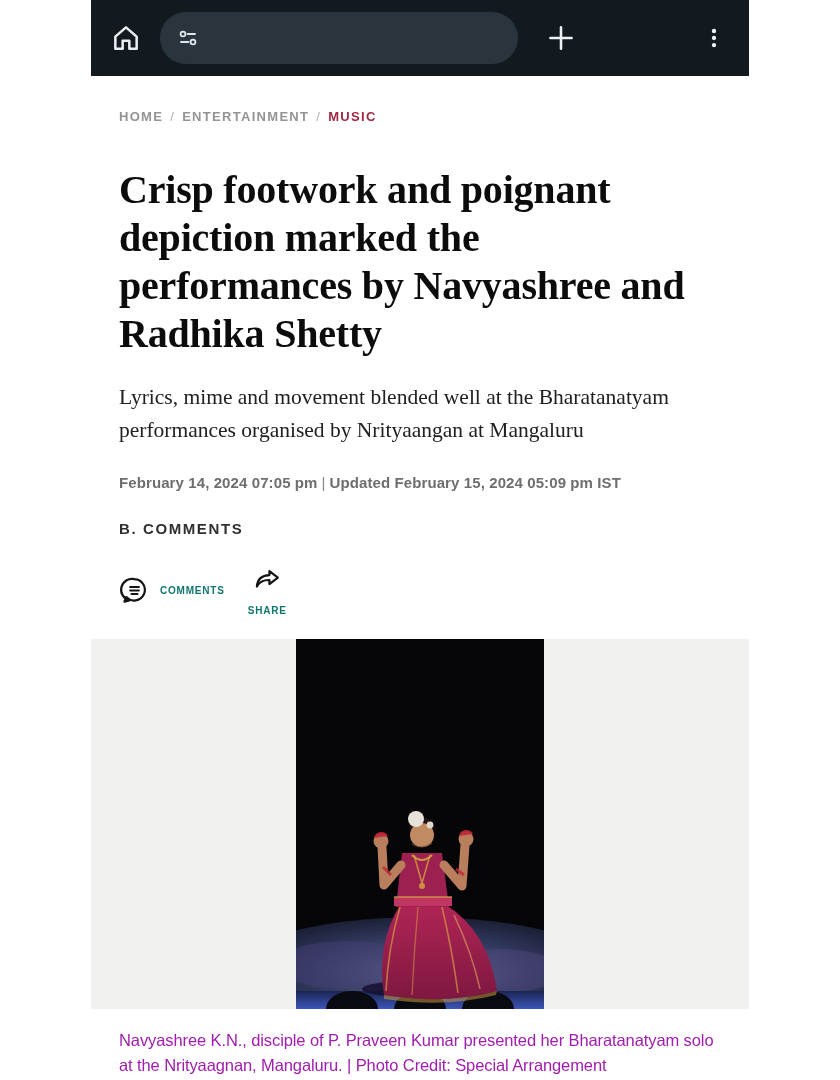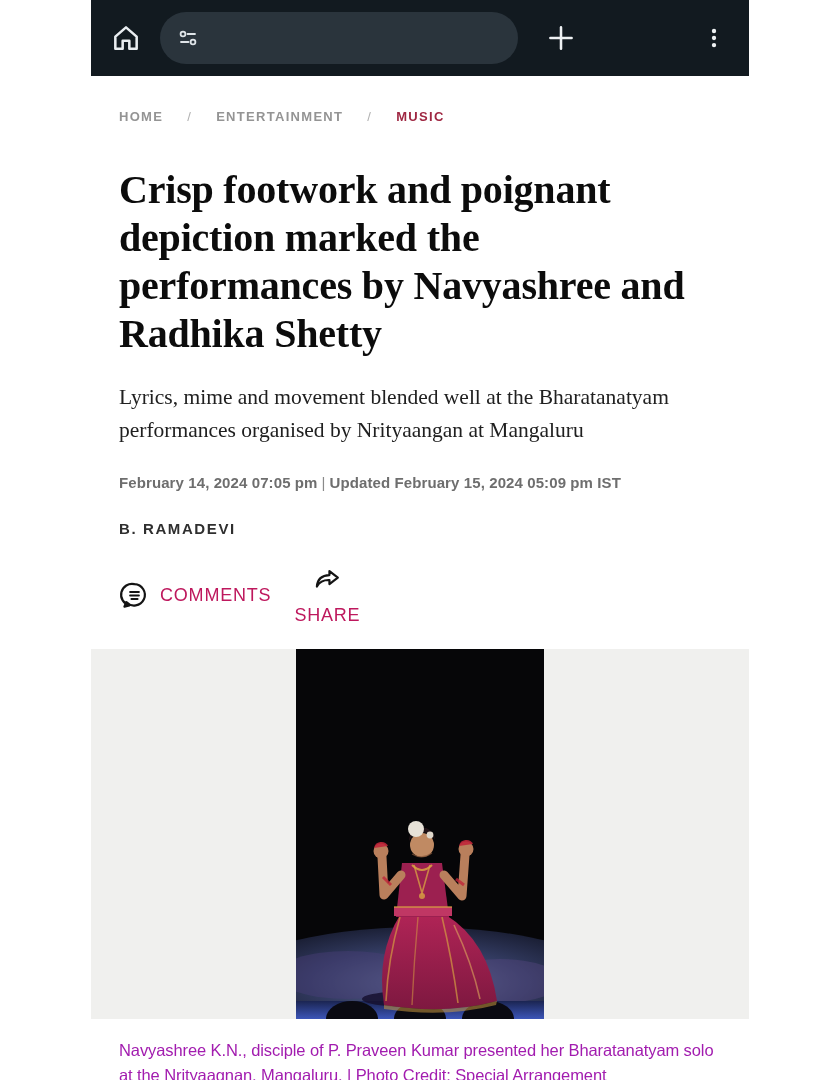--- a/index.html
+++ b/index.html
@@ -16,21 +16,21 @@
               background:#2a343c; border-radius:26px; padding:0 16px; cursor:pointer; }
   .url-text { color:#e9edf0; font-size:23px; margin-left:10px; white-space:nowrap; overflow:hidden; }
   .newtab-btn { margin-left:25px; width:36px; height:36px; display:flex; align-items:center;
                 justify-content:center; cursor:pointer; }
   .menu-btn { margin-left:auto; width:30px; height:36px; display:flex; align-items:center;
               justify-content:center; cursor:pointer; }
 
   
   .content { padding:0 28px; }
   .breadcrumb { margin-top:33px; font-size:13px; letter-spacing:1.3px; font-weight:600;
-                color:#949494; display:flex; gap:24px; align-items:center; }
+                color:#949494; display:flex; gap:7px; align-items:center; }
   .breadcrumb .crumb { color:#949494; cursor:pointer; }
   .breadcrumb .sep { color:#b0b0b0; font-weight:400; }
   .breadcrumb .crumb.active { color:#9f2742; }
 
   h1.headline { margin-top:42px; font-family:"Liberation Serif", serif; font-weight:700;
                 font-size:40px; line-height:48px; color:#0c0c0c; max-width:606px;
                 letter-spacing:-0.2px; }
   .subhead { margin-top:23px; font-family:"Liberation Serif", serif; font-weight:400;
              font-size:21.5px; line-height:33px; color:#202020; max-width:552px; }
 
@@ -38,21 +38,21 @@
               letter-spacing:0.1px; }
   .dateline .pipe { font-weight:400; color:#8a8a8a; padding:0 4px; }
 
   .author { margin-top:29px; font-size:15px; font-weight:600; letter-spacing:1.6px;
             color:#2f2f2f; cursor:pointer; }
 
   .actions { margin-top:27px; display:flex; align-items:center; }
   .action { display:flex; align-items:center; gap:10px; cursor:pointer; }
   .action + .action { margin-left:23px;flex-direction:column; }
   .action.right { margin-left:auto; }
-  .action .lbl { font-size:18px; font-weight:400; letter-spacing:0.8px; color:#be185d; }
+  .action .lbl { font-size:10px; font-weight:700; letter-spacing:0.8px; color:#0f766e; }
 
   
   .image-band { margin:23px -28px 0; background:#f0f0ee; height:370px;
                 display:flex; justify-content:center; }
   .photo { width:248px; height:370px; display:block; }
 
   .caption { margin-top:19px; font-size:16.5px; line-height:25px; color:#a21caf;
              max-width:600px; letter-spacing:-0.1px; }
 
   svg { display:block; }
@@ -102,21 +102,21 @@
     </div>
 
     <h1 class="headline">Crisp footwork and poignant depiction marked the performances by Navyashree and Radhika Shetty</h1>
 
     <div class="subhead">Lyrics, mime and movement blended well at the Bharatanatyam performances organised by Nrityaangan at Mangaluru</div>
 
     <div class="dateline">
       <span>February 14, 2024 07:05 pm</span><span class="pipe">|</span><span>Updated February 15, 2024 05:09 pm IST</span>
     </div>
 
-    <div class="author">B. RAMADEVI</div>
+    <div class="author">B. COMMENTS</div>
 
     <div class="actions">
       <div class="action">
         <svg width="31" height="31" viewBox="0 0 24 24">
           <path d="M12 3.2 A8.3 8.3 0 1 1 5.6 17.1 L4.2 20.6 L8.1 19.6 A8.3 8.3 0 0 1 12 3.2 Z" fill="none" stroke="#141414" stroke-width="1.7" stroke-linejoin="round"></path>
           <line x1="8.6" y1="9.3" x2="15.4" y2="9.3" stroke="#141414" stroke-width="1.5" stroke-linecap="round"></line>
           <line x1="8.6" y1="12" x2="15.4" y2="12" stroke="#141414" stroke-width="1.5" stroke-linecap="round"></line>
           <line x1="9.6" y1="14.7" x2="14.4" y2="14.7" stroke="#141414" stroke-width="1.5" stroke-linecap="round"></line>
         </svg>
         <span class="lbl">COMMENTS</span>

